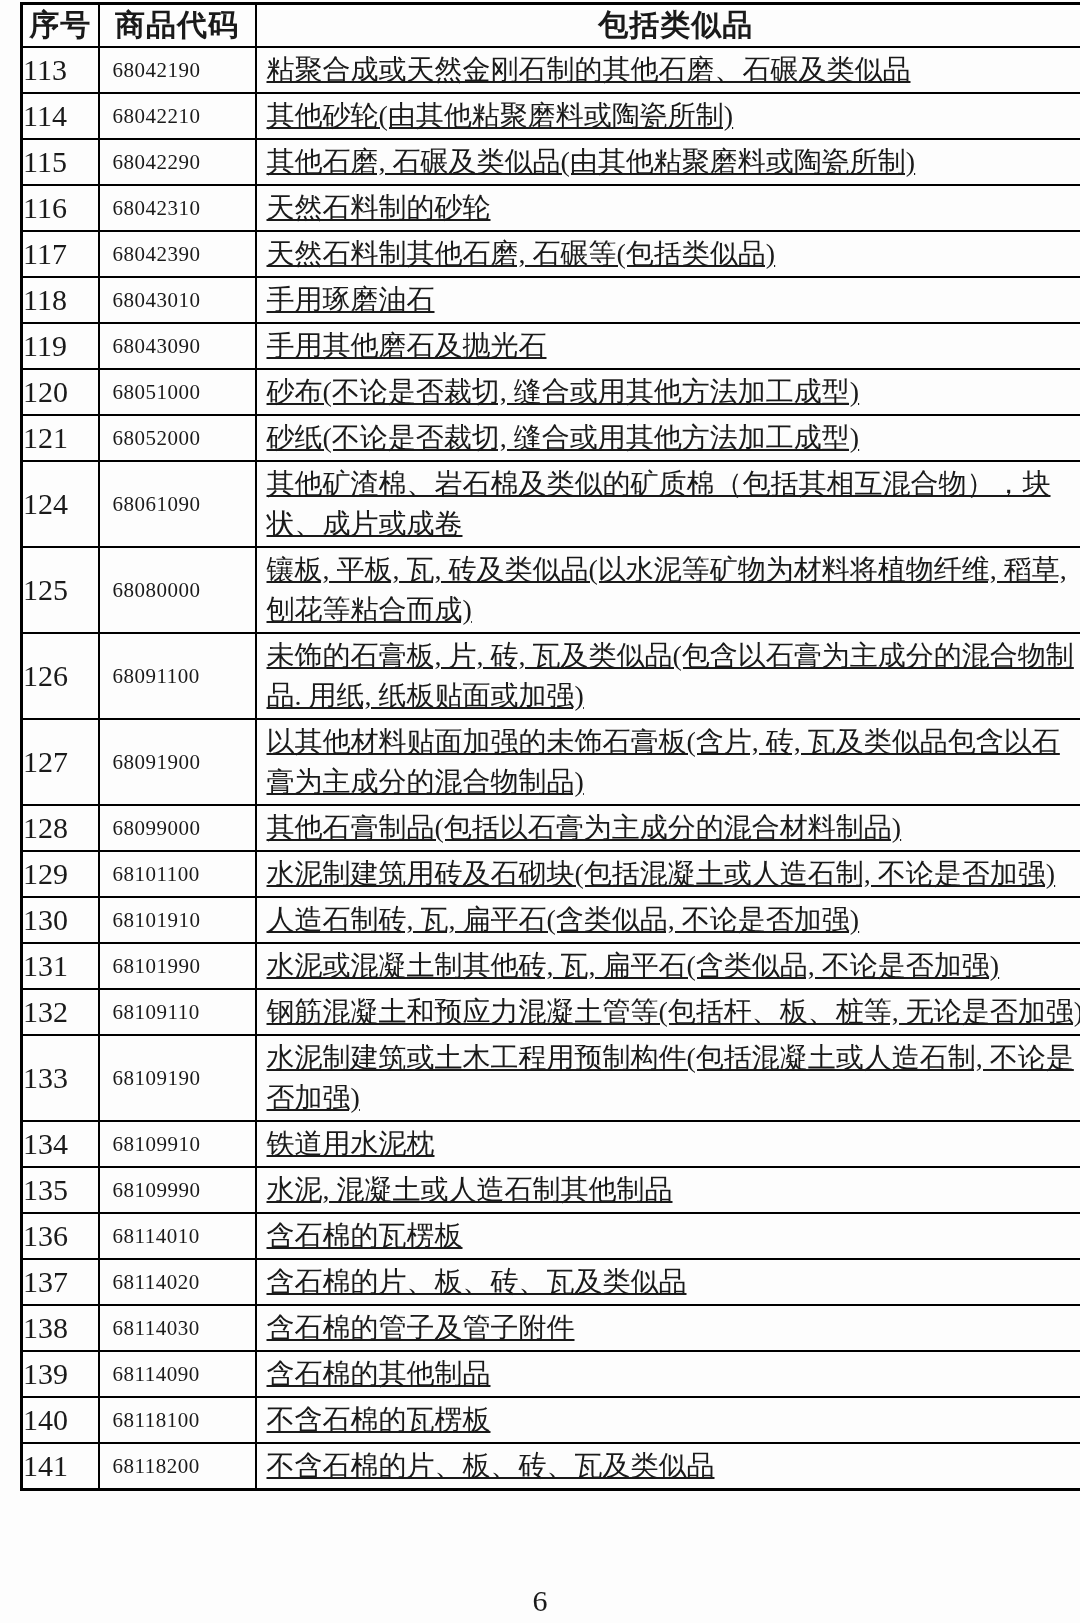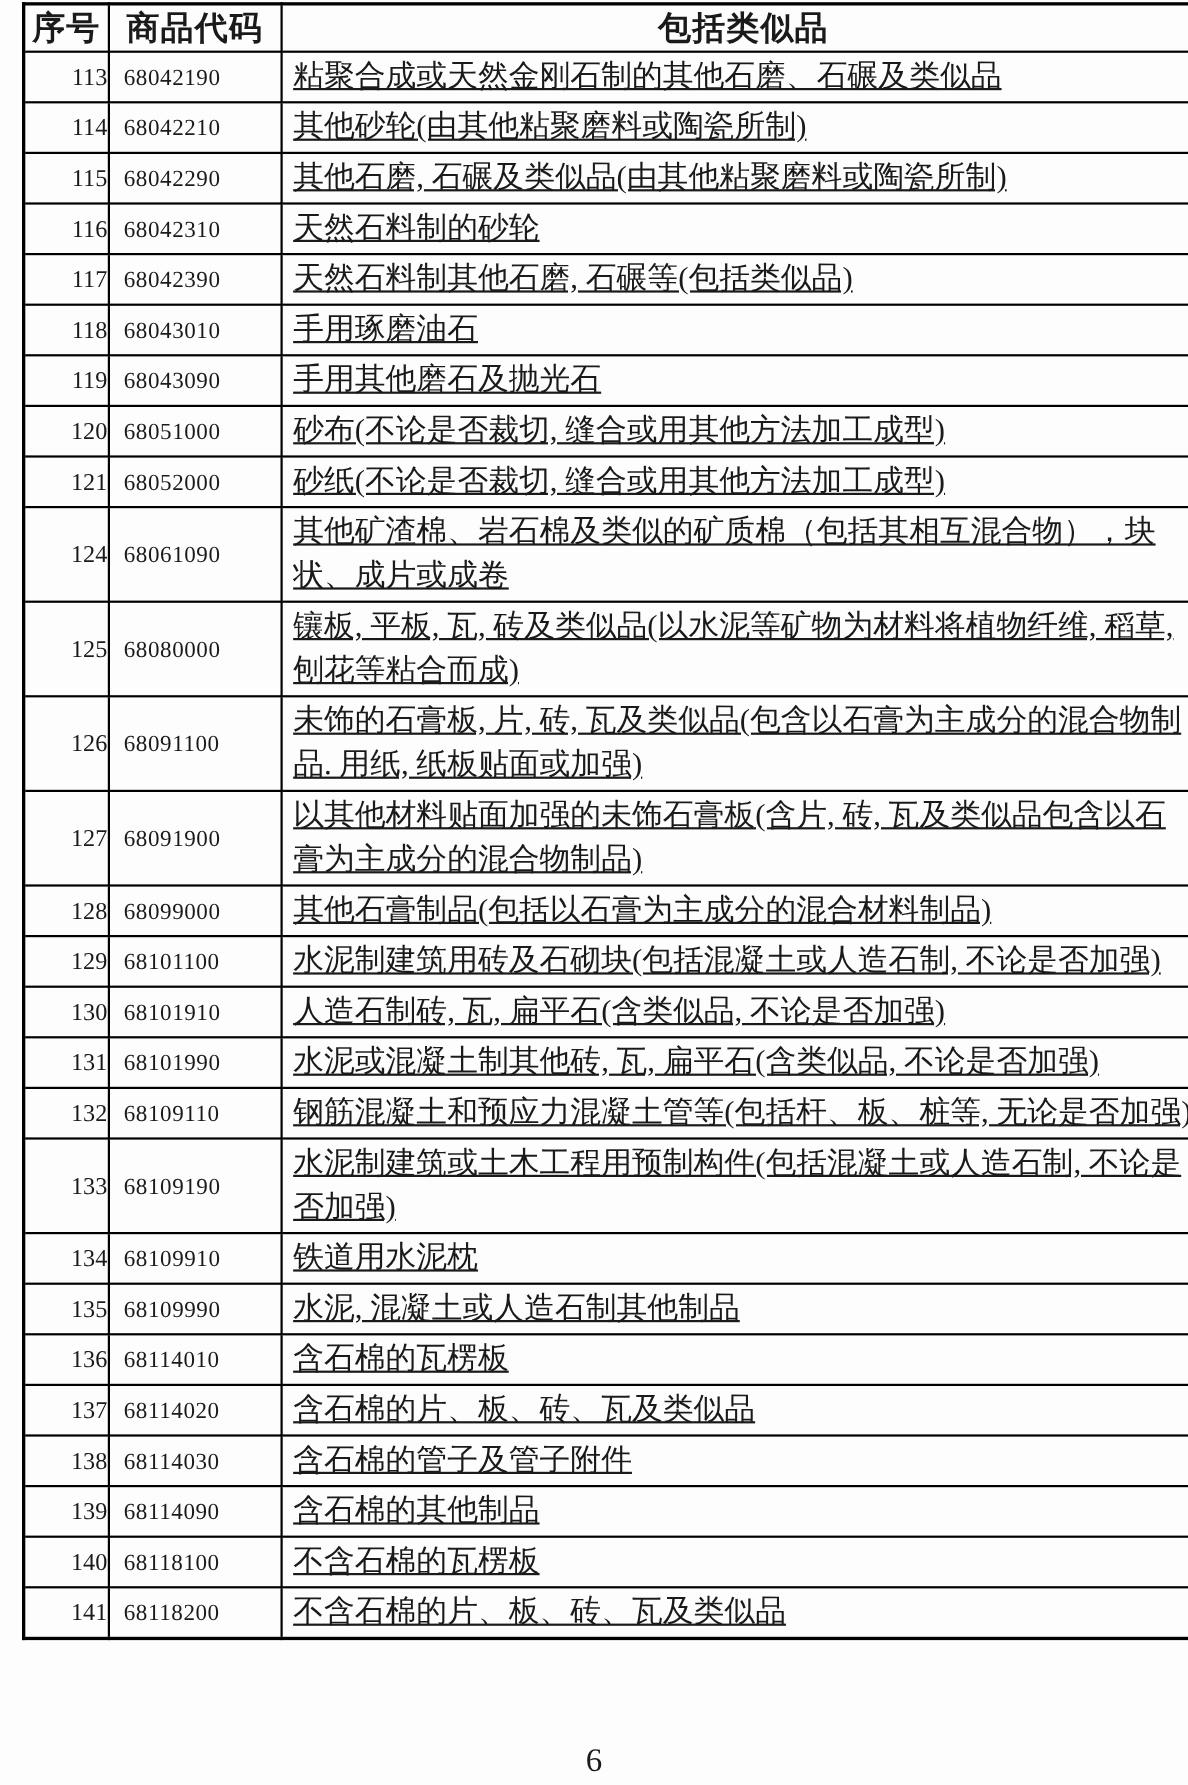--- a/index.html
+++ b/index.html
@@ -38,23 +38,23 @@
     padding: 0;
     letter-spacing: 1px;
   }
   .goods-table td {
     font-size: 28px;
     line-height: 40px;
     vertical-align: middle;
     padding: 2px 0;
   }
   td.col-seq {
-    text-align: right;
+    text-align: left;
     height: 41px;
-    font-size: 22px;
+    font-size: 30px;
   }
   td.col-code {
     padding-left: 13px;
     font-size: 21px;
     letter-spacing: 0.5px;
   }
   td.col-name {
     padding-left: 10px;
     padding-right: 8px;
     word-break: break-all;

